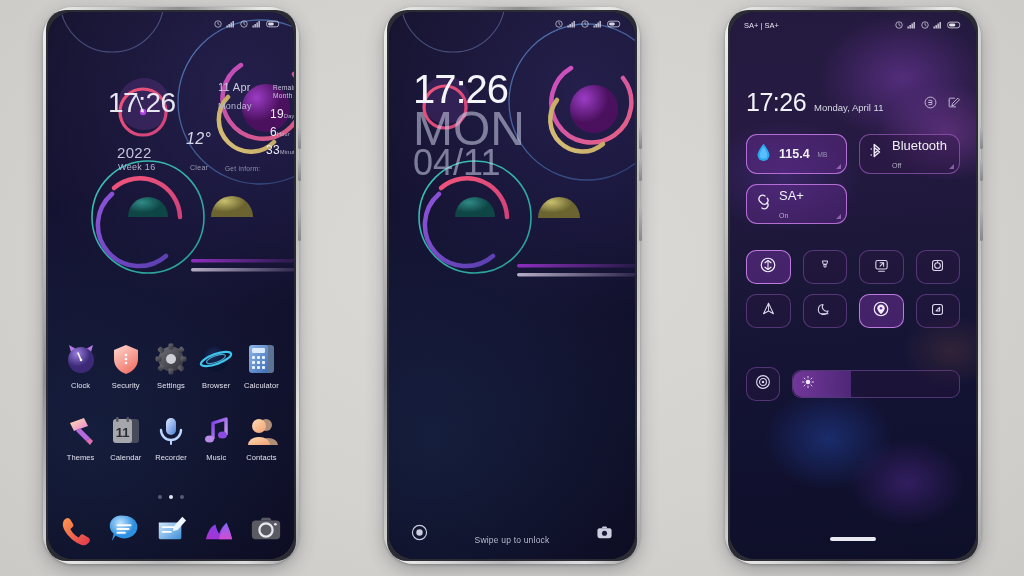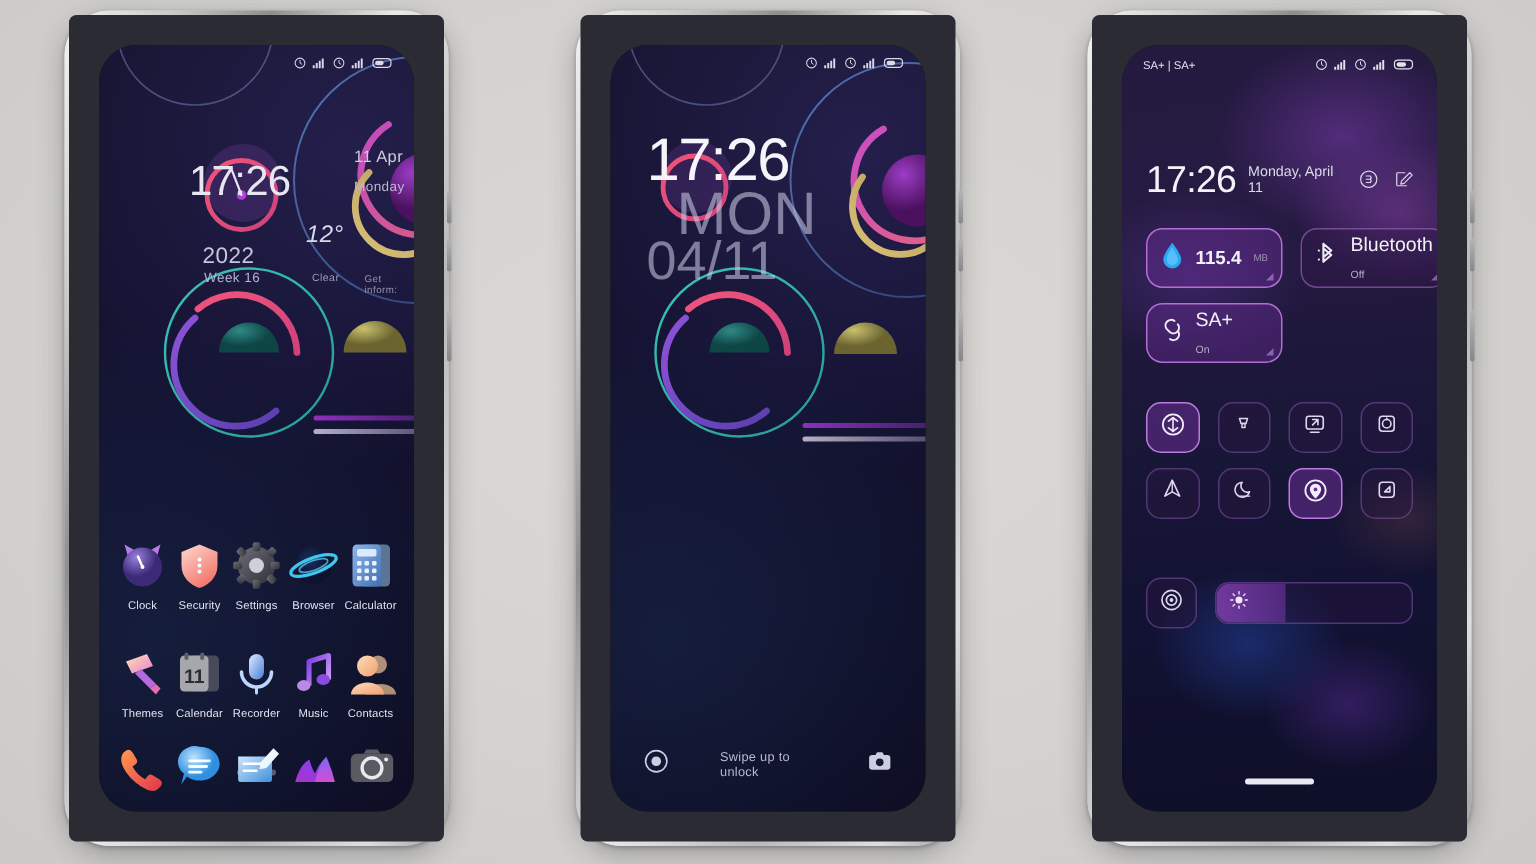--- a/index.html
+++ b/index.html
@@ -17,23 +17,23 @@
   
   .phone {
     position: absolute;
     border-radius: 30px;
     background: linear-gradient(110deg,#f4f4f3 0%,#c9c9c8 16%,#8e8e8f 30%,#e9e9e8 48%,#b9b9b9 70%,#dedede 88%,#9d9d9e 100%);
     padding: 3px;
     box-shadow: 0 6px 18px rgba(40,40,50,.30), 0 1px 3px rgba(0,0,0,.25);
   }
   .phone .innerframe {
     width: 100%; height: 100%;
-    border-radius: 5px;
+    border-radius: 20px;
     background: #2a2b33;
-    padding: 20px;
+    padding: 2px;
   }
   .screen {
     position: relative;
     width: 100%; height: 100%;
     border-radius: 25px;
     overflow: hidden;
     background: #0d0c22;
   }
   #phone-home { left: 43px; top: 7px; width: 256px; height: 557px; }
   #phone-lock { left: 384px; top: 7px; width: 256px; height: 557px; }
@@ -80,25 +80,25 @@
     display: flex; justify-content: space-between; align-items: center;
   }
   .dockicon { width: 32px; height: 32px; }
 
   
   .lockclock {
     position: absolute; left: 24px; top: 58px;
     color: #f0f0f8; font-weight: 300; line-height: .96;
   }
   .lc-time { font-size: 40px; letter-spacing: -1px; color: #f4f4fb; }
-  .lc-dow  { font-size: 40px; letter-spacing: 0px; color: rgba(210,212,235,.55); margin-top: -2px; margin-left: 20px; }
+  .lc-dow  { font-size: 48px; letter-spacing: 0px; color: rgba(210,212,235,.55); margin-top: -2px; }
   .lc-date { font-size: 36px; letter-spacing: 0px; color: rgba(210,212,235,.55); margin-top: -6px; }
   .lockbar {
     position: absolute; left: 0; right: 0; bottom: 14px; height: 28px;
-    display: flex; align-items: flex-start; justify-content: space-between;
+    display: flex; align-items: flex-end; justify-content: space-between;
     padding: 0 22px;
     gap: 34px;
   }
   .lock-hint { font-size: 8.5px; color: #b9bace; letter-spacing: .2px; }
 
   
   .ccbg {
     position: absolute; inset: 0;
     background:
       radial-gradient(ellipse 120px 90px at 70% 12%, rgba(120,60,170,.55), rgba(0,0,0,0) 70%),

